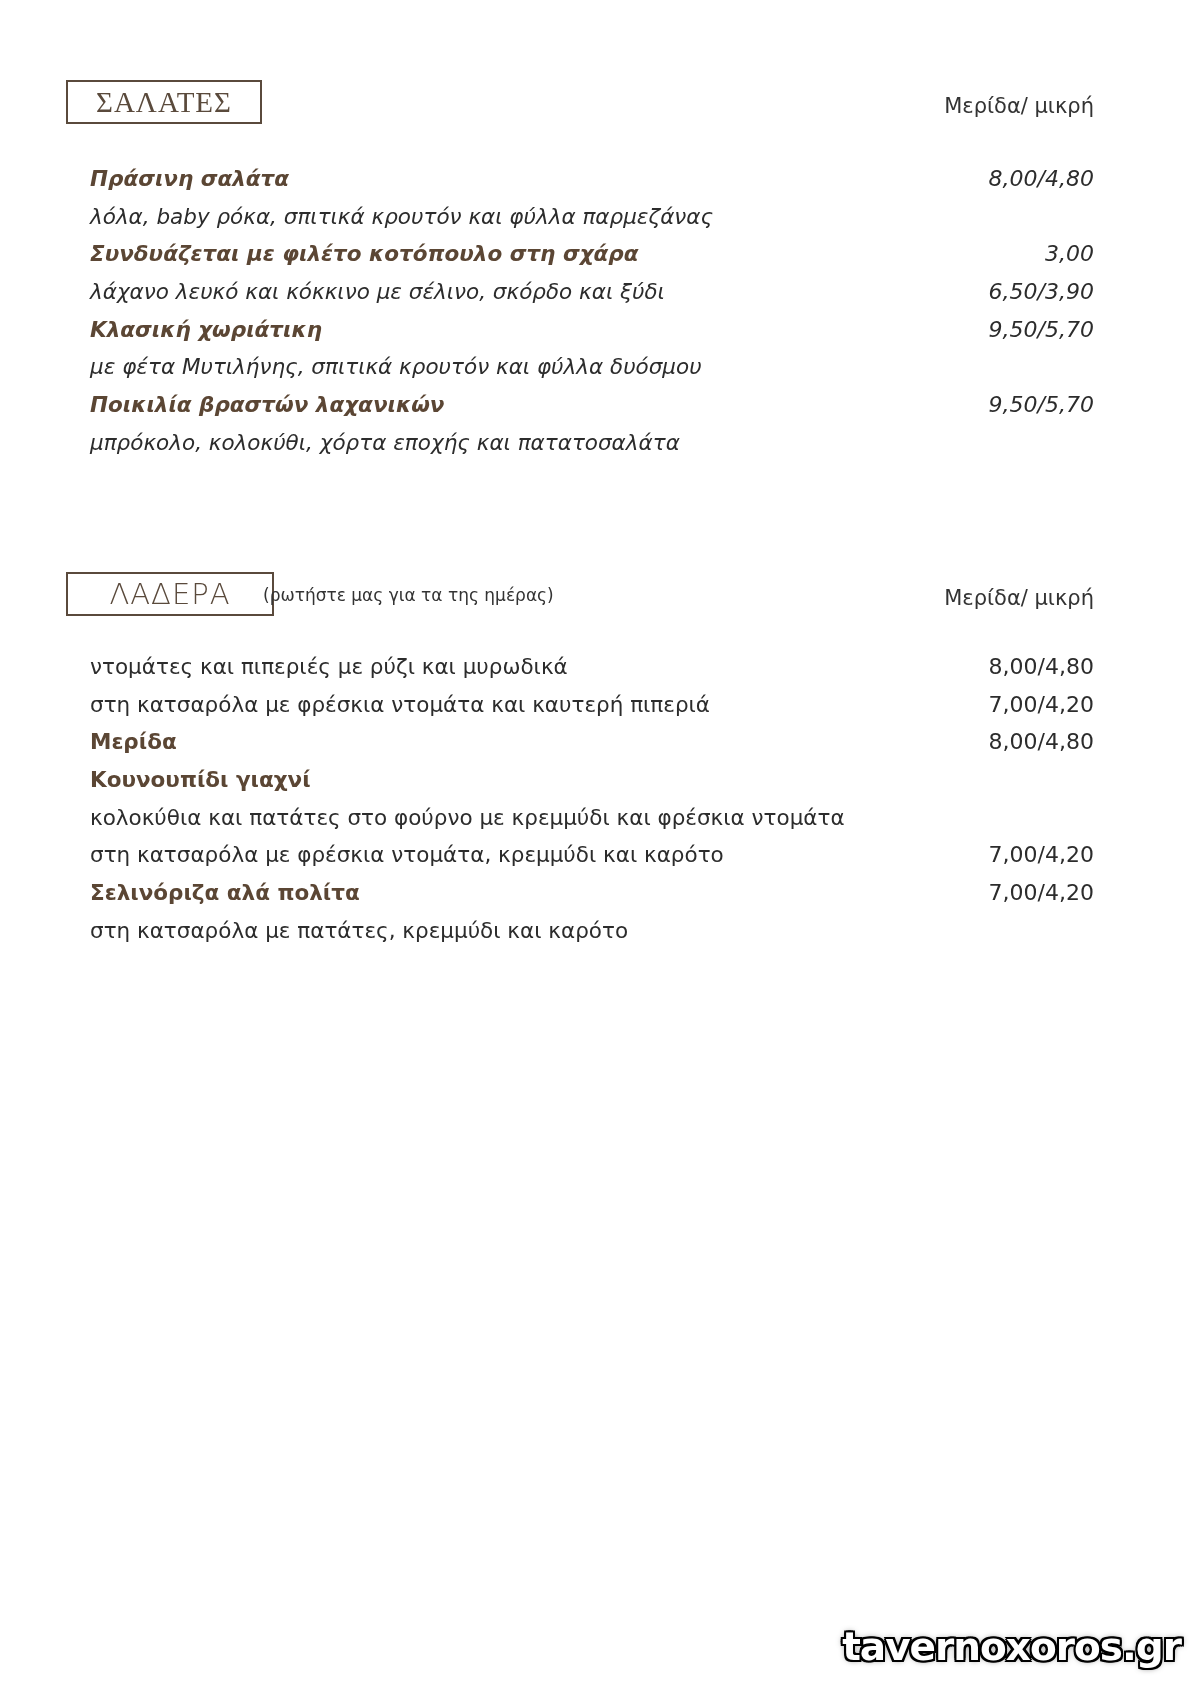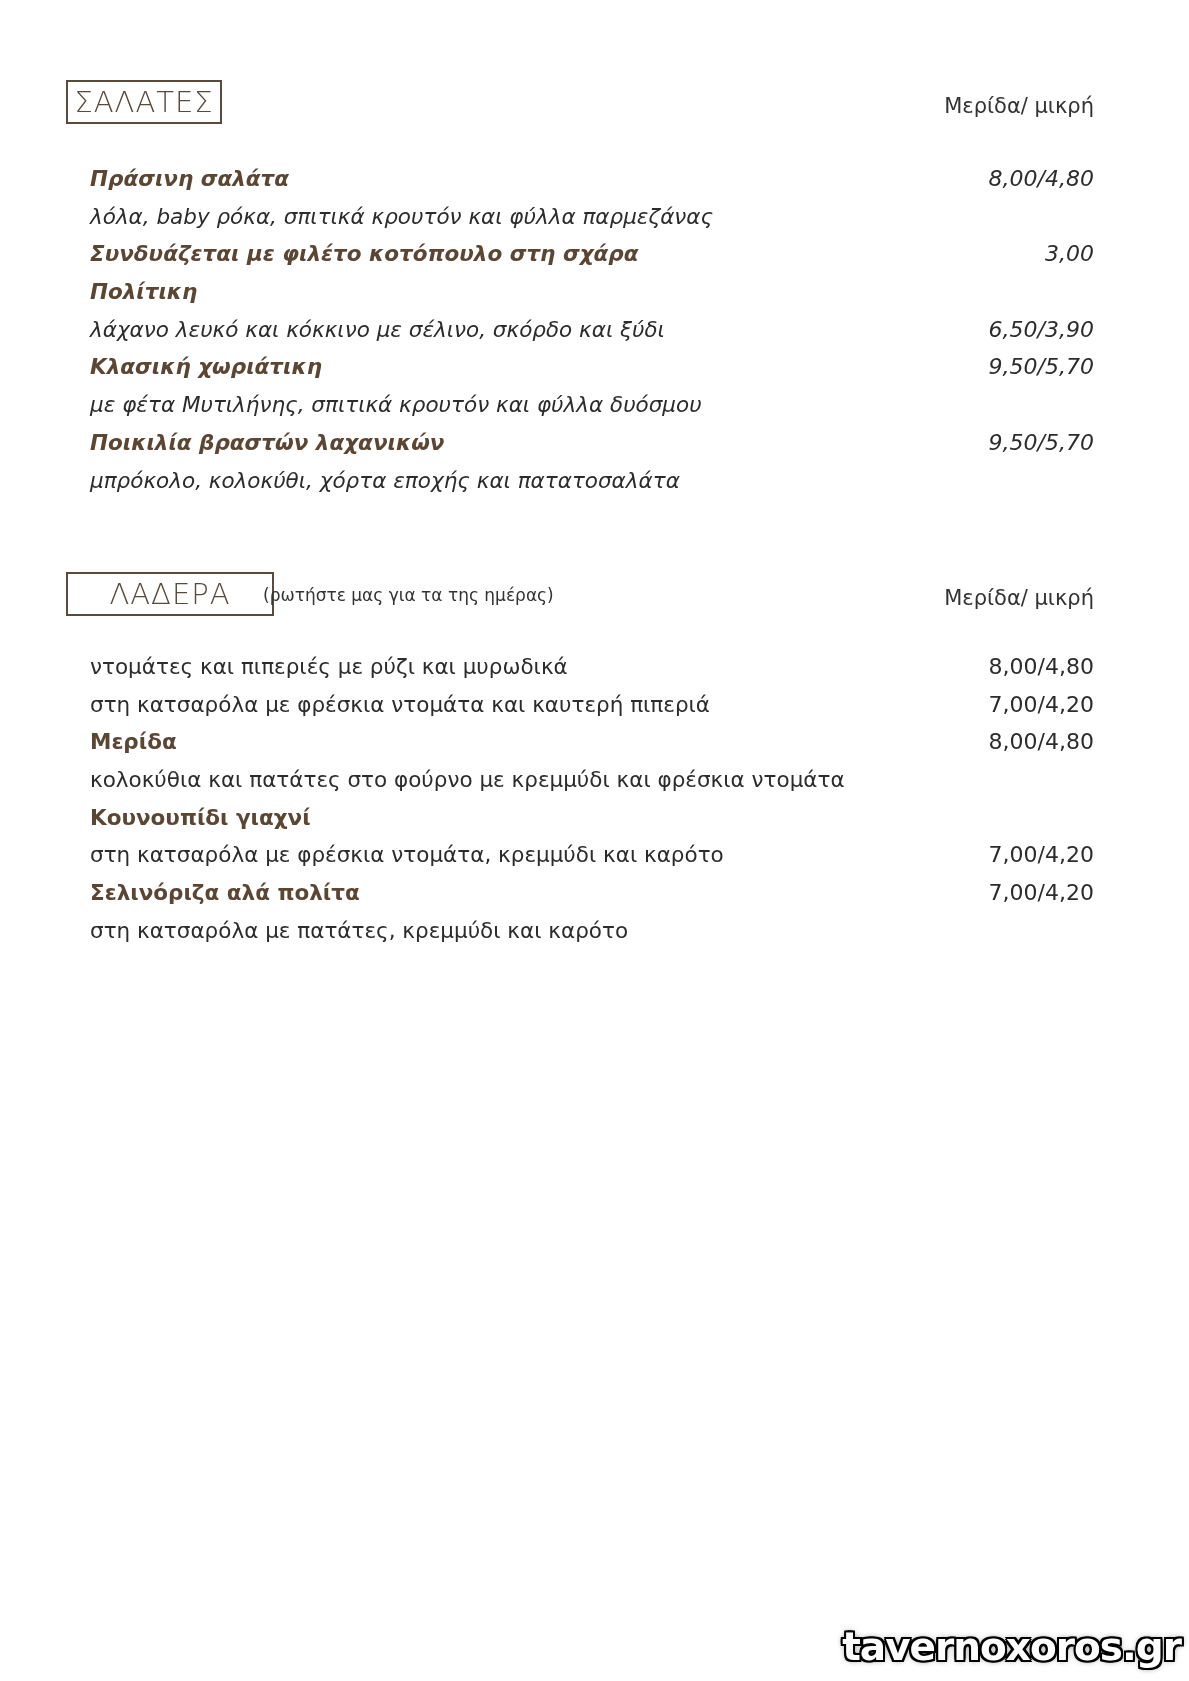--- a/index.html
+++ b/index.html
@@ -49,47 +49,46 @@
       -2px -2px 0 #000, 2px -2px 0 #000, -2px 2px 0 #000, 2px 2px 0 #000,
       0 -2px 0 #000, 0 2px 0 #000, -2px 0 0 #000, 2px 0 0 #000,
       0 0 6px #555;
   }
 </style>
 </head>
 <body>
 
 <div class="section" style="top:80px;">
   <div class="section-head">
-    <div class="section-box" style="width:156px;">ΣΑΛΑΤΕΣ</div>
+    <div class="section-box" style="width:196px;font-family:Liberation Serif, serif;">ΣΑΛΑΤΕΣ</div>
     <div class="col-head">Μερίδα/ μικρή</div>
   </div>
   <div class="items" style="top:80px;font-style:italic;">
     <div class="row"><span class="name">Πράσινη σαλάτα</span><span class="price">8,00/4,80</span></div>
     <div class="row"><span class="desc">λόλα, baby ρόκα, σπιτικά κρουτόν και φύλλα παρμεζάνας</span><span class="price"></span></div>
     <div class="row"><span class="name">Συνδυάζεται με φιλέτο κοτόπουλο στη σχάρα</span><span class="price">3,00</span></div>
-    <div class="row"><span class="name">Πολίτικη</span><span class="price"></span></div>
     <div class="row"><span class="desc">λάχανο λευκό και κόκκινο με σέλινο, σκόρδο και ξύδι</span><span class="price">6,50/3,90</span></div>
     <div class="row"><span class="name">Κλασική χωριάτικη</span><span class="price">9,50/5,70</span></div>
     <div class="row"><span class="desc">με φέτα Μυτιλήνης, σπιτικά κρουτόν και φύλλα δυόσμου</span><span class="price"></span></div>
     <div class="row"><span class="name">Ποικιλία βραστών λαχανικών</span><span class="price">9,50/5,70</span></div>
     <div class="row"><span class="desc">μπρόκολο, κολοκύθι, χόρτα εποχής και πατατοσαλάτα</span><span class="price"></span></div>
   </div>
 </div>
 
 <div class="section" style="top:572px;">
   <div class="section-head">
     <div class="section-box" style="width:208px;">ΛΑΔΕΡΑ</div>
     <div class="section-note" style="left:197px;">(ρωτήστε μας για τα της ημέρας)</div>
     <div class="col-head">Μερίδα/ μικρή</div>
   </div>
   <div class="items" style="top:76px;">
     <div class="row"><span class="desc">ντομάτες και πιπεριές με ρύζι και μυρωδικά</span><span class="price">8,00/4,80</span></div>
     <div class="row"><span class="desc">στη κατσαρόλα με φρέσκια ντομάτα και καυτερή πιπεριά</span><span class="price">7,00/4,20</span></div>
     <div class="row"><span class="name">Μερίδα</span><span class="price">8,00/4,80</span></div>
+    <div class="row"><span class="name">Κουνουπίδι γιαχνί</span><span class="price"></span></div>
     <div class="row"><span class="desc">κολοκύθια και πατάτες στο φούρνο με κρεμμύδι και φρέσκια ντομάτα</span><span class="price"></span></div>
-    <div class="row"><span class="name">Κουνουπίδι γιαχνί</span><span class="price"></span></div>
     <div class="row"><span class="desc">στη κατσαρόλα με φρέσκια ντομάτα, κρεμμύδι και καρότο</span><span class="price">7,00/4,20</span></div>
     <div class="row"><span class="name">Σελινόριζα αλά πολίτα</span><span class="price">7,00/4,20</span></div>
     <div class="row"><span class="desc">στη κατσαρόλα με πατάτες, κρεμμύδι και καρότο</span><span class="price"></span></div>
   </div>
 </div>
 
 <div class="watermark">tavernoxoros.gr</div>
 
 </body></html>

